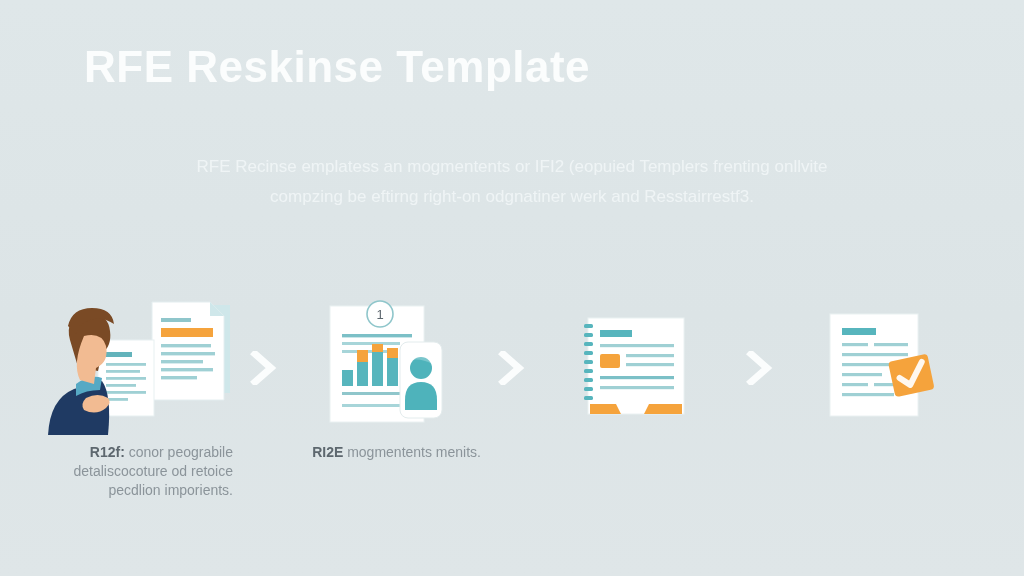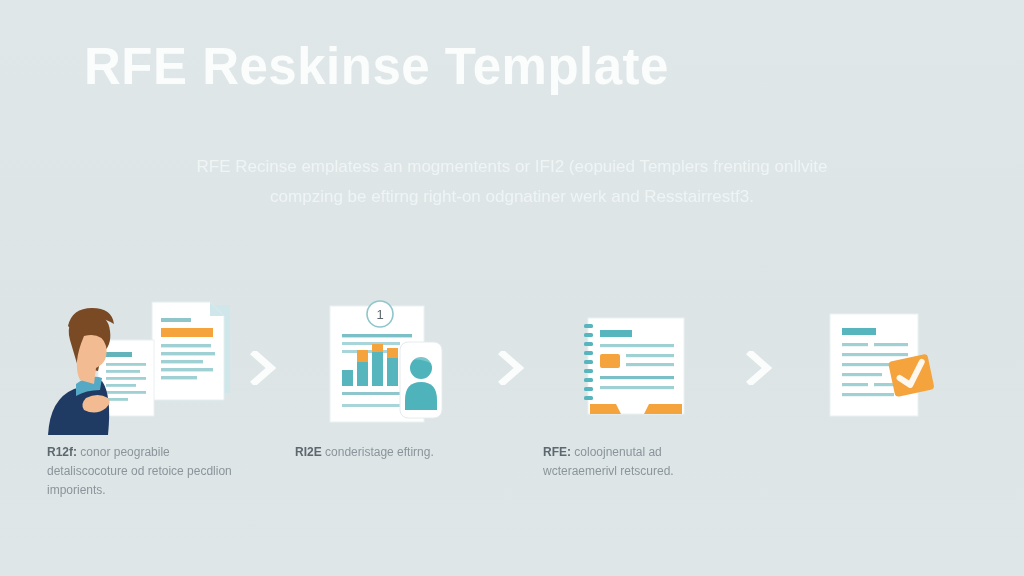--- a/index.html
+++ b/index.html
@@ -21,21 +21,21 @@
     background: linear-gradient(180deg, #dfe7e9 0%, #dce4e6 55%, #dfe6e8 100%);
     overflow: hidden;
   }
 
   
   .title {
     position: absolute;
     left: 84px;
     top: 28px;
     width: 860px;
-    font-size: 51px;
+    font-size: 44px;
     line-height: 78px;
     font-weight: bold;
     letter-spacing: 0.5px;
     color: #fdfefe;
     white-space: nowrap;
     opacity: 0.96;
   }
   .subtitle {
     position: absolute;
     left: 82px;
@@ -67,22 +67,22 @@
     align-items: center;
   }
   .art {
     width: 200px;
     height: 135px;
     position: relative;
   }
   .caption {
     margin-top: 8px;
     width: 186px;
-    text-align: left;
-    font-size: 12px;
+    text-align: right;
+    font-size: 14px;
     line-height: 19px;
     color: #8b949a;
   }
   .caption .lead {
     font-weight: bold;
     color: #5d676e;
   }
 
   .arrow {
     width: 44px;
@@ -185,21 +185,21 @@
 
           <rect x="112" y="42" width="42" height="76" rx="8" fill="#ffffff" stroke="#e3eced" stroke-width="1"></rect>
           <rect x="117" y="50" width="32" height="60" fill="#ffffff"></rect>
           <circle cx="133" cy="68" r="11" fill="#4eb3bb"></circle>
           <path d="M133 82 q16 0 16 18 v10 h-32 v-10 q0 -18 16 -18 z" fill="#4eb3bb"></path>
           <path d="M122 60 q4 -12 16 -8 q8 3 6 12 q-10 -6 -22 -4 z" fill="#ffffff" opacity="0.25"></path>
         </svg>
       </div>
       <div class="caption">
         <span class="lead">RI2E</span>
-        <span>conderistage eftirng.</span>
+        <span>mogmentents menits.</span>
       </div>
     </div>
 
     <div class="arrow">
       <svg width="28" height="34" viewBox="0 0 28 34">
         <path d="M5 3 L21 17 L5 31" fill="none" stroke="#fbfdfd" stroke-width="7" stroke-linecap="square" stroke-linejoin="miter"></path>
       </svg>
     </div>
 
     <div class="step">
@@ -225,24 +225,20 @@
           <rect x="90" y="54" width="48" height="3.2" fill="#9fd0d4"></rect>
           <rect x="90" y="63" width="48" height="3.2" fill="#9fd0d4"></rect>
           <rect x="64" y="76" width="74" height="3.2" fill="#7cc0c7"></rect>
           <rect x="64" y="86" width="74" height="3.2" fill="#9fd0d4"></rect>
 
           <path d="M54 104 h26 l5 10 h-31 z" fill="#f5a33c"></path>
           <path d="M113 104 h33 l0 10 h-38 z" fill="#f5a33c"></path>
           <path d="M54 110 h92 v6 h-92 z" fill="#f5a33c" opacity="0.0"></path>
         </svg>
       </div>
-      <div class="caption">
-        <span class="lead">RFE:</span>
-        <span>coloojnenutal ad wcteraemerivl retscured.</span>
-      </div>
     </div>
 
     <div class="arrow">
       <svg width="28" height="34" viewBox="0 0 28 34">
         <path d="M5 3 L21 17 L5 31" fill="none" stroke="#fbfdfd" stroke-width="7" stroke-linecap="square" stroke-linejoin="miter"></path>
       </svg>
     </div>
 
     <div class="step">
       <div class="art">

